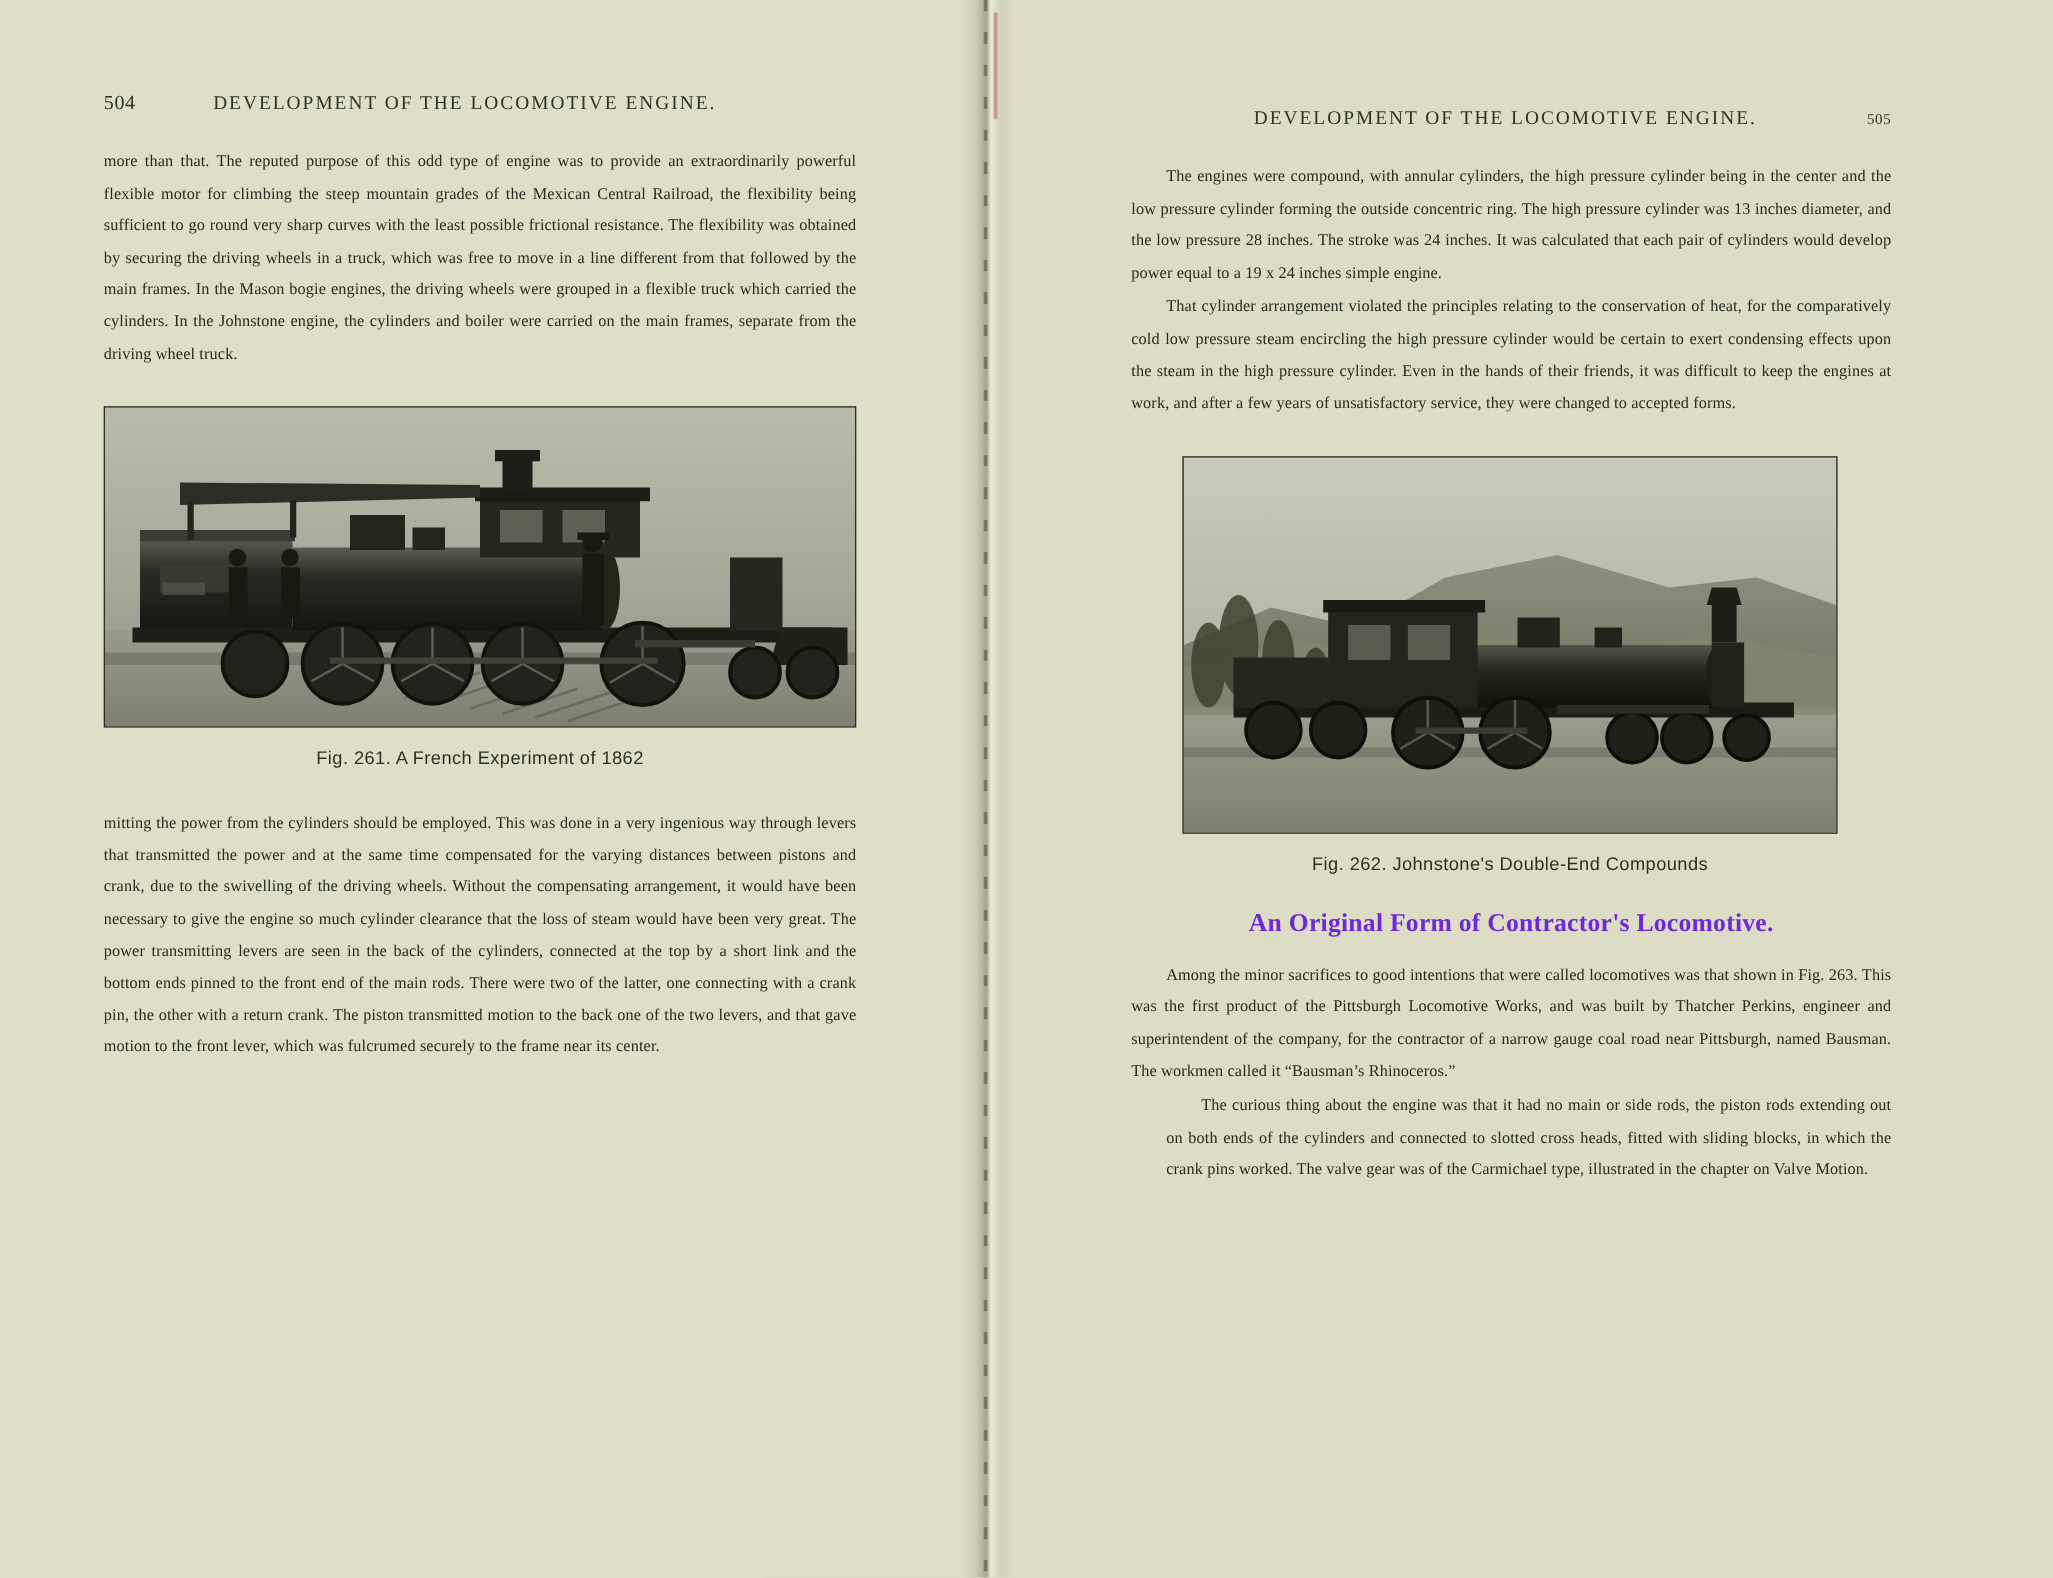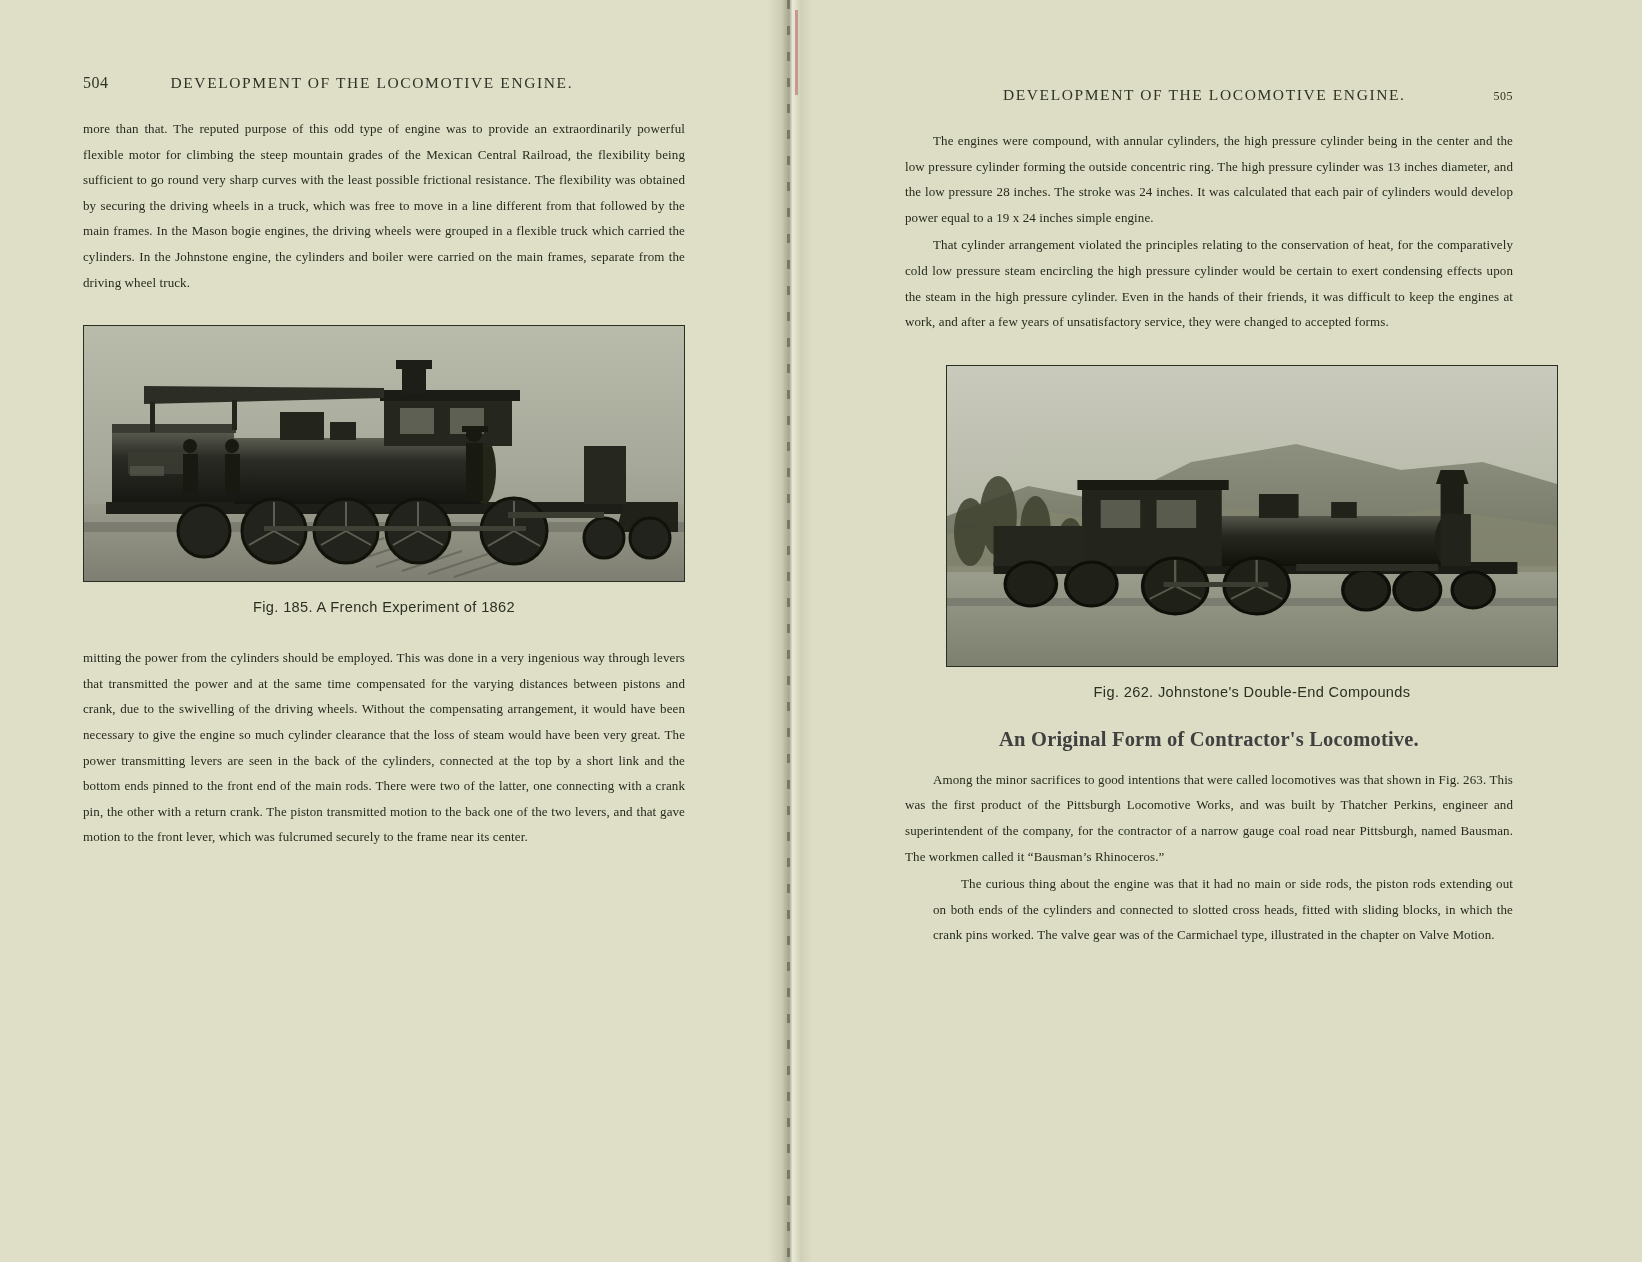--- a/index.html
+++ b/index.html
@@ -145,21 +145,21 @@
     font-family: "Liberation Sans", sans-serif;
     font-size: 14.6px;
     color: #2b3022;
     letter-spacing: 0.35px;
   }
   h2.section-head {
     font-size: 20.5px;
     font-weight: bold;
     text-align: center;
     margin: 0;
-    color: #404040;
+    color: #6d28d9;
     letter-spacing: 0.2px;
   }
 
   
   .loco1 {
     width: 100%;
     height: 100%;
     display: block;
   }
   .loco2 {
@@ -268,39 +268,39 @@
               <path d="M334 205 L334 176 M334 205 L359 219 M334 205 L309 219"></path>
               <path d="M430 205 L430 175 M430 205 L456 220 M430 205 L404 220"></path>
             </g>
 
             <rect x="180" y="200" width="262" height="5" fill="#3f4036"></rect>
             <rect x="424" y="186" width="96" height="6" fill="#3a3b31"></rect>
 
             <rect x="46" y="140" width="34" height="10" fill="#595a4d" opacity="0.7"></rect>
           </svg>
         </div>
-        <figcaption class="fig-caption" style="margin-top:17px;">Fig. 185.  A French Experiment of 1862</figcaption>
+        <figcaption class="fig-caption" style="margin-top:17px;">Fig. 261.  A French Experiment of 1862</figcaption>
       </figure>
 
       <p class="body" style="margin-top:30px;">mitting the power from the cylinders should be employed.  This was done in a very ingenious way through levers that transmitted the power and at the same time compensated for the varying distances between pistons and crank, due to the swivelling of the driving wheels.  Without the compensating arrangement, it would have been necessary to give the engine so much cylinder clearance that the loss of steam would have been very great.  The power transmitting levers are seen in the back of the cylinders, connected at the top by a short link and the bottom ends pinned to the front end of the main rods.  There were two of the latter, one connecting with a crank pin, the other with a return crank.  The piston transmitted motion to the back one of the two levers, and that gave motion to the front lever, which was fulcrumed securely to the frame near its center.</p>
     </div>
   </div>
 
   <div class="page right">
     <div class="col-right">
 
       <div class="running-head">
         <span class="title">DEVELOPMENT OF THE LOCOMOTIVE ENGINE.</span>
         <span class="folio">505</span>
       </div>
 
       <p class="body indent">The engines were compound, with annular cylinders, the high pressure cylinder being in the center and the low pressure cylinder forming the outside concentric ring.  The high pressure cylinder was 13 inches diameter, and the low pressure 28 inches.   The stroke was 24 inches.  It was calculated that each pair of cylinders would develop power equal to a 19 x 24 inches simple engine.</p>
       <p class="body indent" style="margin-top:2px;">That cylinder arrangement violated the principles relating to the conservation of heat, for the comparatively cold low pressure steam encircling the high pressure cylinder would be certain to exert condensing effects upon the steam in the high pressure cylinder.  Even in the hands of their friends, it was difficult to keep the engines at work, and after a few years of unsatisfactory service, they were changed to accepted forms.</p>
 
-      <figure class="figure" style="margin-top:30px;margin-left:41px;width:612px;">
+      <figure class="figure" style="margin-top:30px;margin-left:41px;width:524px;">
         <div class="fig-frame" style="height:300px;">
           <svg class="loco2" viewBox="0 0 524 300" preserveAspectRatio="none">
             <defs>
               <linearGradient id="sky2" x1="0" y1="0" x2="0" y2="1">
                 <stop offset="0%" stop-color="#c9cabb"></stop>
                 <stop offset="60%" stop-color="#b2b4a4"></stop>
                 <stop offset="100%" stop-color="#9fa191"></stop>
               </linearGradient>
               <linearGradient id="hill2" x1="0" y1="0" x2="0" y2="1">
                 <stop offset="0%" stop-color="#8d8f7f"></stop>

